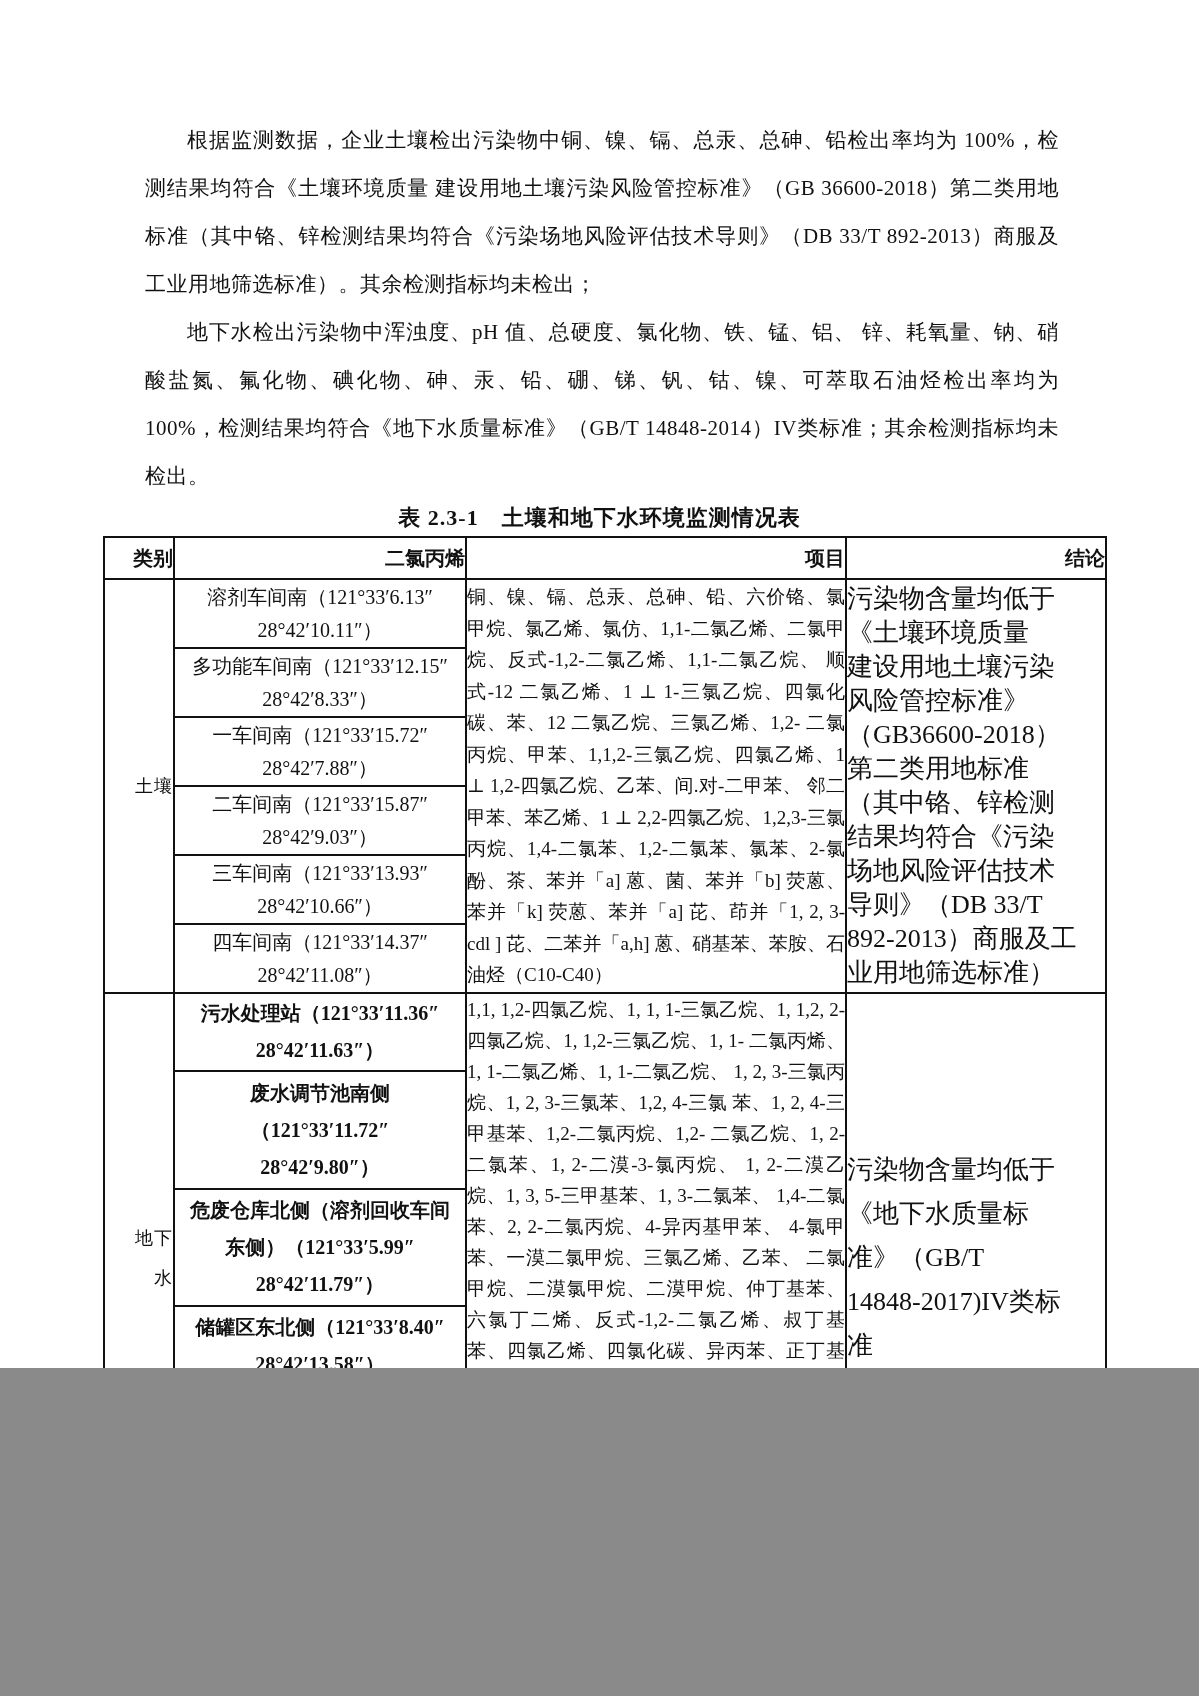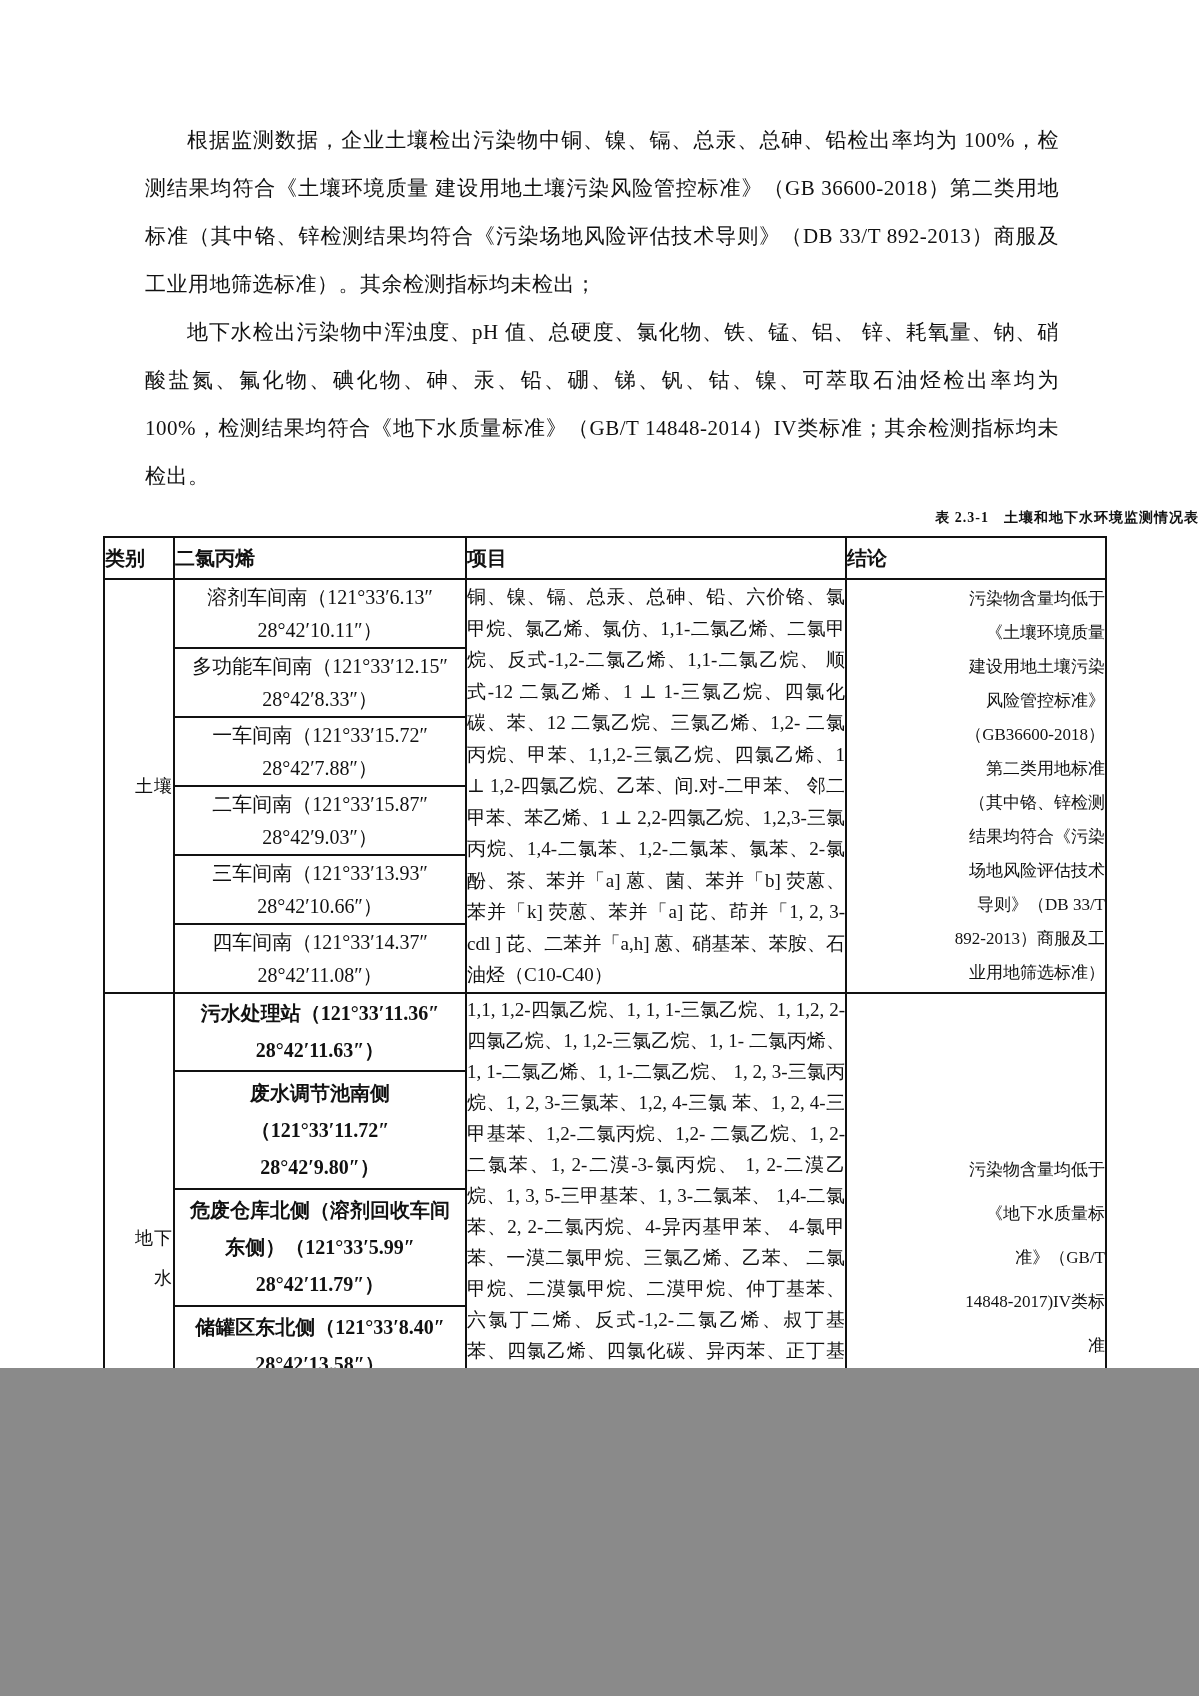--- a/index.html
+++ b/index.html
@@ -17,42 +17,42 @@
   .para{
     margin:0 140px 0 145px;
     font-size:21px;
     line-height:48px;
     text-align:justify;
     text-indent:2em;
     letter-spacing:0.5px;
   }
   .table-title{
     margin:0;
-    font-size:14px;
+    font-size:22px;
     line-height:36px;
     font-weight:bold;
-    text-align:right;
+    text-align:center;
     letter-spacing:1px;
   }
   table.mon{
     border-collapse:collapse;
     table-layout:fixed;
     margin-left:103px;
     width:1002px;
   }
   table.mon td, table.mon th{
     border:2px solid #111111;
     padding:0;
     vertical-align:middle;
   }
   tr.head th{
     height:40px;
     font-size:20px;
     font-weight:bold;
-    text-align:left;
+    text-align:right;
   }
   td.cat{
     font-size:18px;
     text-align:right;
     white-space:pre-line;
     line-height:40px;
     letter-spacing:1px;
   }
   td.pt{
     font-size:20px;
@@ -70,22 +70,22 @@
   tr.g5{height:133px;}
   td.items{
     font-size:19px;
     text-align:justify;
     vertical-align:middle;
     padding:4px 9px;
   }
   .items-soil{line-height:31.5px;}
   .items-gw{line-height:31px;}
   td.concl{
-    font-size:17px;
-    text-align:right;
+    font-size:26px;
+    text-align:left;
     white-space:pre-line;
     padding:2px 8px;
   }
   .concl-soil{line-height:34px;}
   .concl-gw{line-height:44px;}
   .footer{
     margin-top:12px;
     text-align:center;
     font-size:17px;
     letter-spacing:1px;

